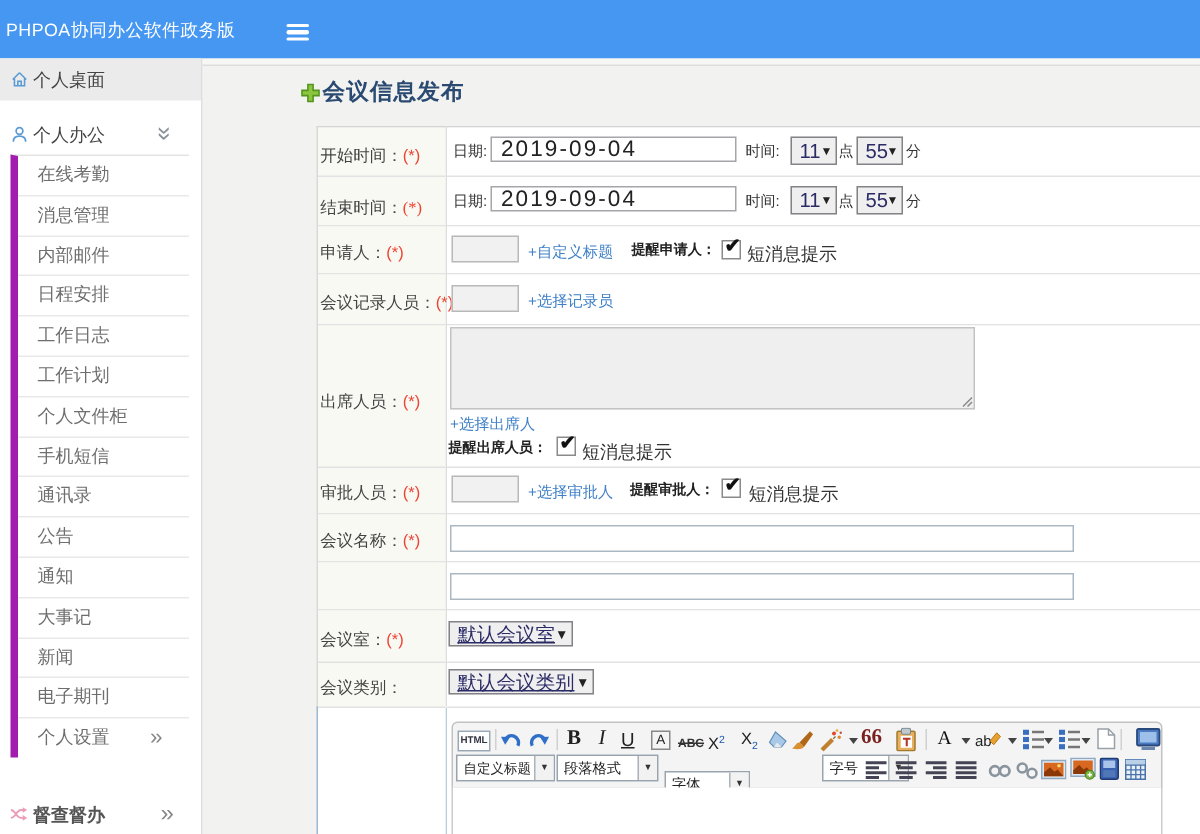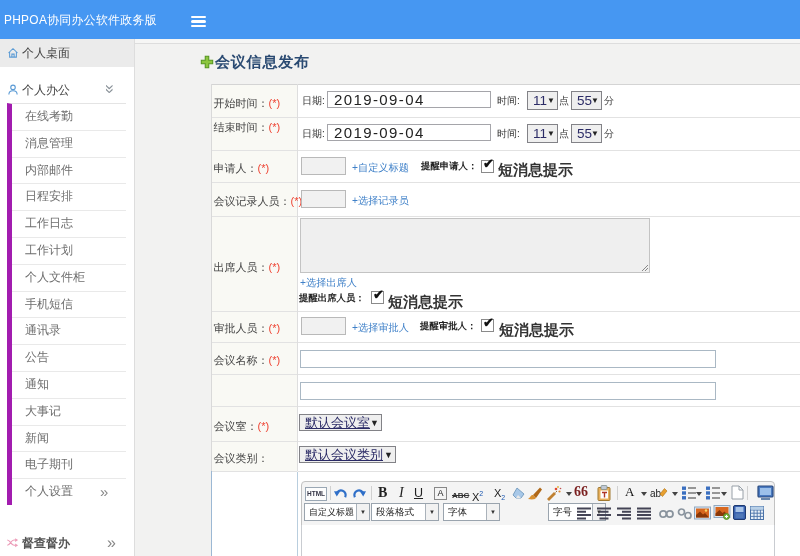--- a/index.html
+++ b/index.html
@@ -23,21 +23,21 @@
 #ctop { left:135px; top:39px; width:665px; height:4px; background:#f6f6f5; border-bottom:1px solid #ddd; }
 #title { left:215px; top:54px; font-size:15px; font-weight:bold; color:#2a4a72; line-height:15px; letter-spacing:0.8px; }
 
 .lblcell { position:absolute; left:212px; width:85px; background:#f9f9f4; border-bottom:1px solid #e2e2e2; }
 .ccell { position:absolute; left:298px; width:502px; background:#fff; border-bottom:1px solid #e2e2e2; }
 .lbltext { position:absolute; left:1.5px; font-size:11px; color:#444; white-space:nowrap;text-align:center; }
 .red { color:#e43; }
 .lnk { color:#3f80c8; font-size:10.2px; text-decoration:none; white-space:nowrap; }
 .bld { font-weight:bold; font-size:9.4px; color:#222; white-space:nowrap; }
 .smalltxt { font-size:10px; color:#333; white-space:nowrap; }
-.msgtxt { font-size:15px; color:#333; white-space:nowrap;font-weight:bold; }
+.msgtxt { font-size:12px; color:#333; white-space:nowrap; }
 input.dt { position:absolute; width:156px; height:15px; border:1px solid #a5a5aa; font-size:15px; letter-spacing:1.4px; color:#222; padding:0 0 0 6px; font-family:"Liberation Sans",sans-serif; }
 .sel { position:absolute; height:17px; border:1px solid #828287; background:#efefef; color:#2b2b66; line-height:17px; }
 .sel .tx { position:absolute; left:5px; top:0; font-size:13.5px; }
 .sel .ar { position:absolute; right:2px; top:5px; font-size:8px; line-height:8px; color:#222; }
 .gin { position:absolute; width:43px; height:16px; background:#f1f1f1; border:1px solid #b9b9b9; }
 .cb { position:absolute; width:11px; height:11px; background:#fff; border:1px solid #8a8a8a; }
 .cb b { position:absolute; left:1px; top:-4px; font-size:13px; line-height:13px; color:#111; font-weight:bold; }
 .win { position:absolute; height:16px; background:#fff; border:1px solid #aab8c4; }
 
 #edt .tbi, #edt .tbt, #edt .tsep, #edt .tar, #edt .tdd { position:absolute; }
@@ -124,21 +124,21 @@
 <div class="ccell" style="top:343px;height:31px;"></div>
 <div class="ccell" style="top:375px;height:31px;"></div>
 <div class="ccell" style="top:407px;height:34px;"></div>
 <div class="ccell" style="top:442px;height:29px;"></div>
 <div class="ccell" style="top:472px;height:84px;border-bottom:none;"></div>
 
 <div class="lblcell" style="top:85px;height:32px;">
     <span class="lbltext" style="top:11px;">开始时间：<span class="red">(*)</span></span>
   </div>
 <div class="lblcell" style="top:118px;height:32px;">
-    <span class="lbltext" style="top:2px;">结束时间：<span class="red">(*)</span></span>
+    <span class="lbltext" style="top:13px;font-family:Liberation Serif, serif;">结束时间：<span class="red">(*)</span></span>
   </div>
 <div class="lblcell" style="top:151px;height:31px;">
     <span class="lbltext" style="top:10px;">申请人：<span class="red">(*)</span></span>
   </div>
 <div class="lblcell" style="top:183px;height:33px;">
     <span class="lbltext" style="top:11px;">会议记录人员：<span class="red">(*)</span></span>
   </div>
 <div class="lblcell" style="top:217px;height:94px;">
     <span class="lbltext" style="top:43px;">出席人员：<span class="red">(*)</span></span>
   </div>
@@ -308,21 +308,21 @@
     </svg>
 
   <div class="tdd" style="left:2px;width:64px;">
       <span style="font-size:9px;">自定义标题</span>
       <i>▼</i>
     </div>
   <div class="tdd" style="left:69px;width:66px;">
       <span>段落格式</span>
       <i>▼</i>
     </div>
-  <div class="tdd" style="left:141px;width:55px;">
+  <div class="tdd" style="left:141px;width:55px;margin-top:11px;">
       <span>字体</span>
       <i>▼</i>
     </div>
   <div class="tdd" style="left:201px;width:56px;margin-left:45px;">
       <span>字号</span>
       <i>▼</i>
     </div>
   <svg class="tbs" style="left:275px;top:25px;" width="15" height="14" viewBox="0 0 15 14">
       <path d="M0 1.5 h14 M0 4.8 h9 M0 8.1 h14 M0 11.4 h9" stroke="#445" stroke-width="2"></path>
     </svg>

